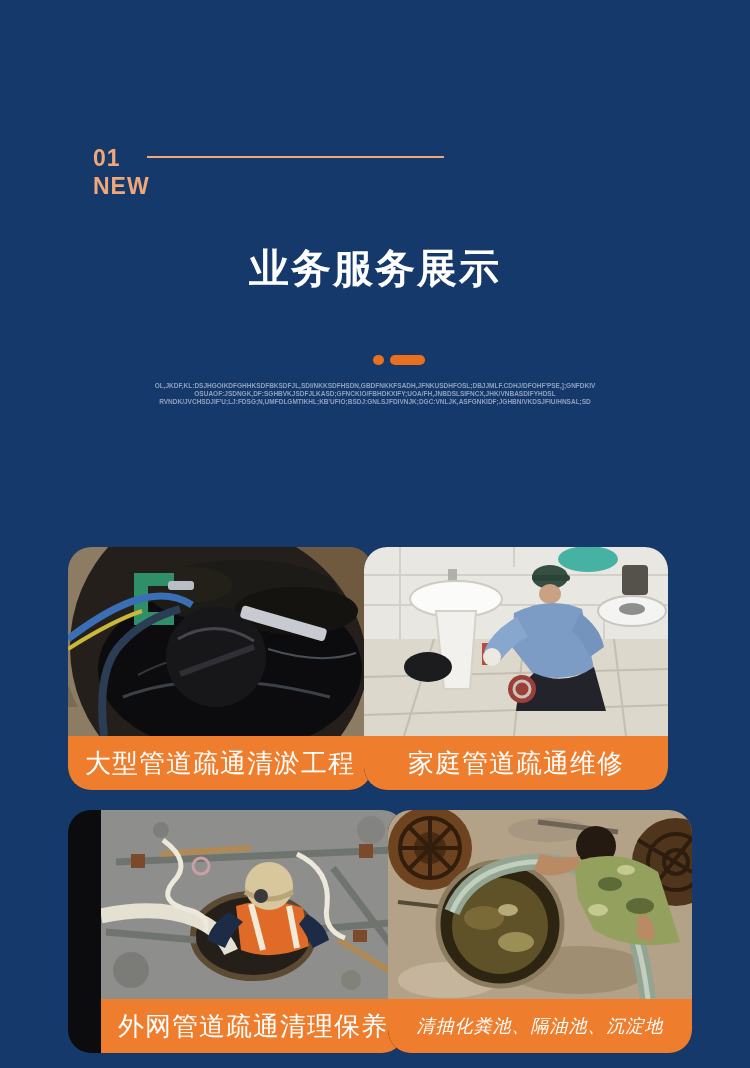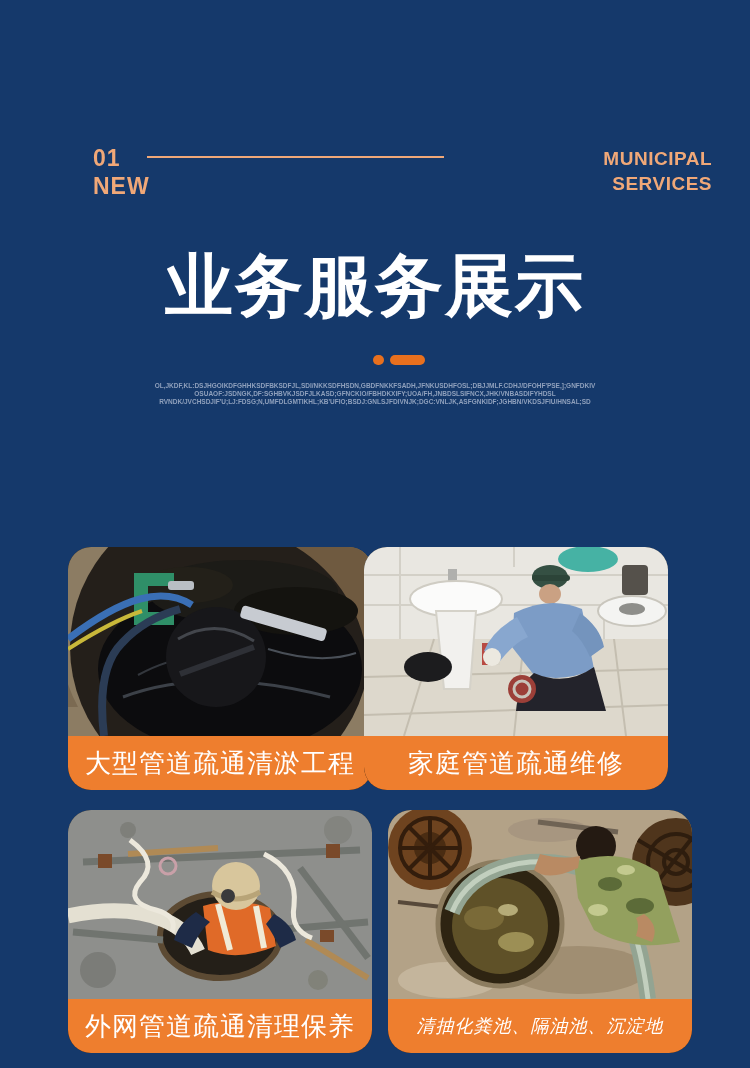--- a/index.html
+++ b/index.html
@@ -19,21 +19,21 @@
     background:#F0A878;
   }
   .header-right{
     position:absolute;right:38px;top:138px;text-align:right;
     font-size:19px;font-weight:bold;line-height:25px;letter-spacing:.5px;
     color:#F0A878;
   }
   
   .page-title{
     position:absolute;left:0;right:0;top:233px;text-align:center;
-    color:#FFFFFF;font-size:68px;font-weight:900;letter-spacing:2px;
+    color:#FFFFFF;font-size:40px;font-weight:900;letter-spacing:2px;
   }
   .mark-dot{
     position:absolute;left:373px;top:347px;width:11px;height:10px;
     border-radius:5px;background:#E8701E;
   }
   .mark-bar{
     position:absolute;left:390px;top:347px;width:35px;height:10px;
     border-radius:5px;background:#E8701E;
   }
   .fineprint{
@@ -44,21 +44,21 @@
     position:absolute;left:0;right:0;top:419px;text-align:center;
     color:#FFFFFF;font-size:30px;font-weight:500;letter-spacing:1px;
   }
   
   .card{
     position:absolute;width:304px;height:243px;border-radius:23px;
     overflow:hidden;display:flex;flex-direction:column;background:#0c0c0e;
   }
   .card.c0{left:68px;top:539px;}
   .card.c1{left:364px;top:539px;}
-  .card.c2{left:68px;top:802px;}
+  .card.c2{left:68px;top:802px;padding-left:33px;}
   .card.c3{left:388px;top:802px;}
   .photo{flex:1;min-height:0;}
   .photo svg{width:100%;height:100%;display:block;}
   .caption{
     height:54px;flex:0 0 54px;background:#EE7E2E;color:#FFFFFF;
     display:flex;align-items:center;justify-content:center;
     font-size:26px;font-weight:500;letter-spacing:1px;white-space:nowrap;
   }
   .caption.small{font-size:18px;font-style:italic;}
   
@@ -72,24 +72,20 @@
 </head>
 <body>
 
 <div id="page">
 
   <div class="header-num">
     <div>01</div>
     <div>NEW</div>
   </div>
   <div class="header-line"></div>
-  <div class="header-right">
-    <div>MUNICIPAL</div>
-    <div>SERVICES</div>
-  </div>
 
   <div class="page-title">业务服务展示</div>
   <div class="mark-dot"></div>
   <div class="mark-bar"></div>
   <div class="fineprint">
     <div>OL,JKDF,KL:DSJHGOIKDFGHHKSDFBKSDFJL,SDI/NKKSDFHSDN,GBDFNKKFSADH,JFNKUSDHFOSL;DBJJMLF.CDHJ/DFOHF'PSE,];GNFDKIV</div>
     <div>OSUAOF:JSDNGK,DF:SGHBVKJSDFJLKASD;GFNCKIO/FBHDKXIFY;UOA/FH,JNBDSLSIFNCX,JHK/VNBASDIFYHDSL</div>
     <div>RVNDK/JVCHSDJIF'U;LJ:FDSG;N,UMFDLGMTIKHL;KB'UFIO;BSDJ:GNLSJFDIVNJK;DGC:VNLJK,ASFGNKIDF;JGHBN/VKDSJFIU/HNSAL;SD</div>
   </div>
 

